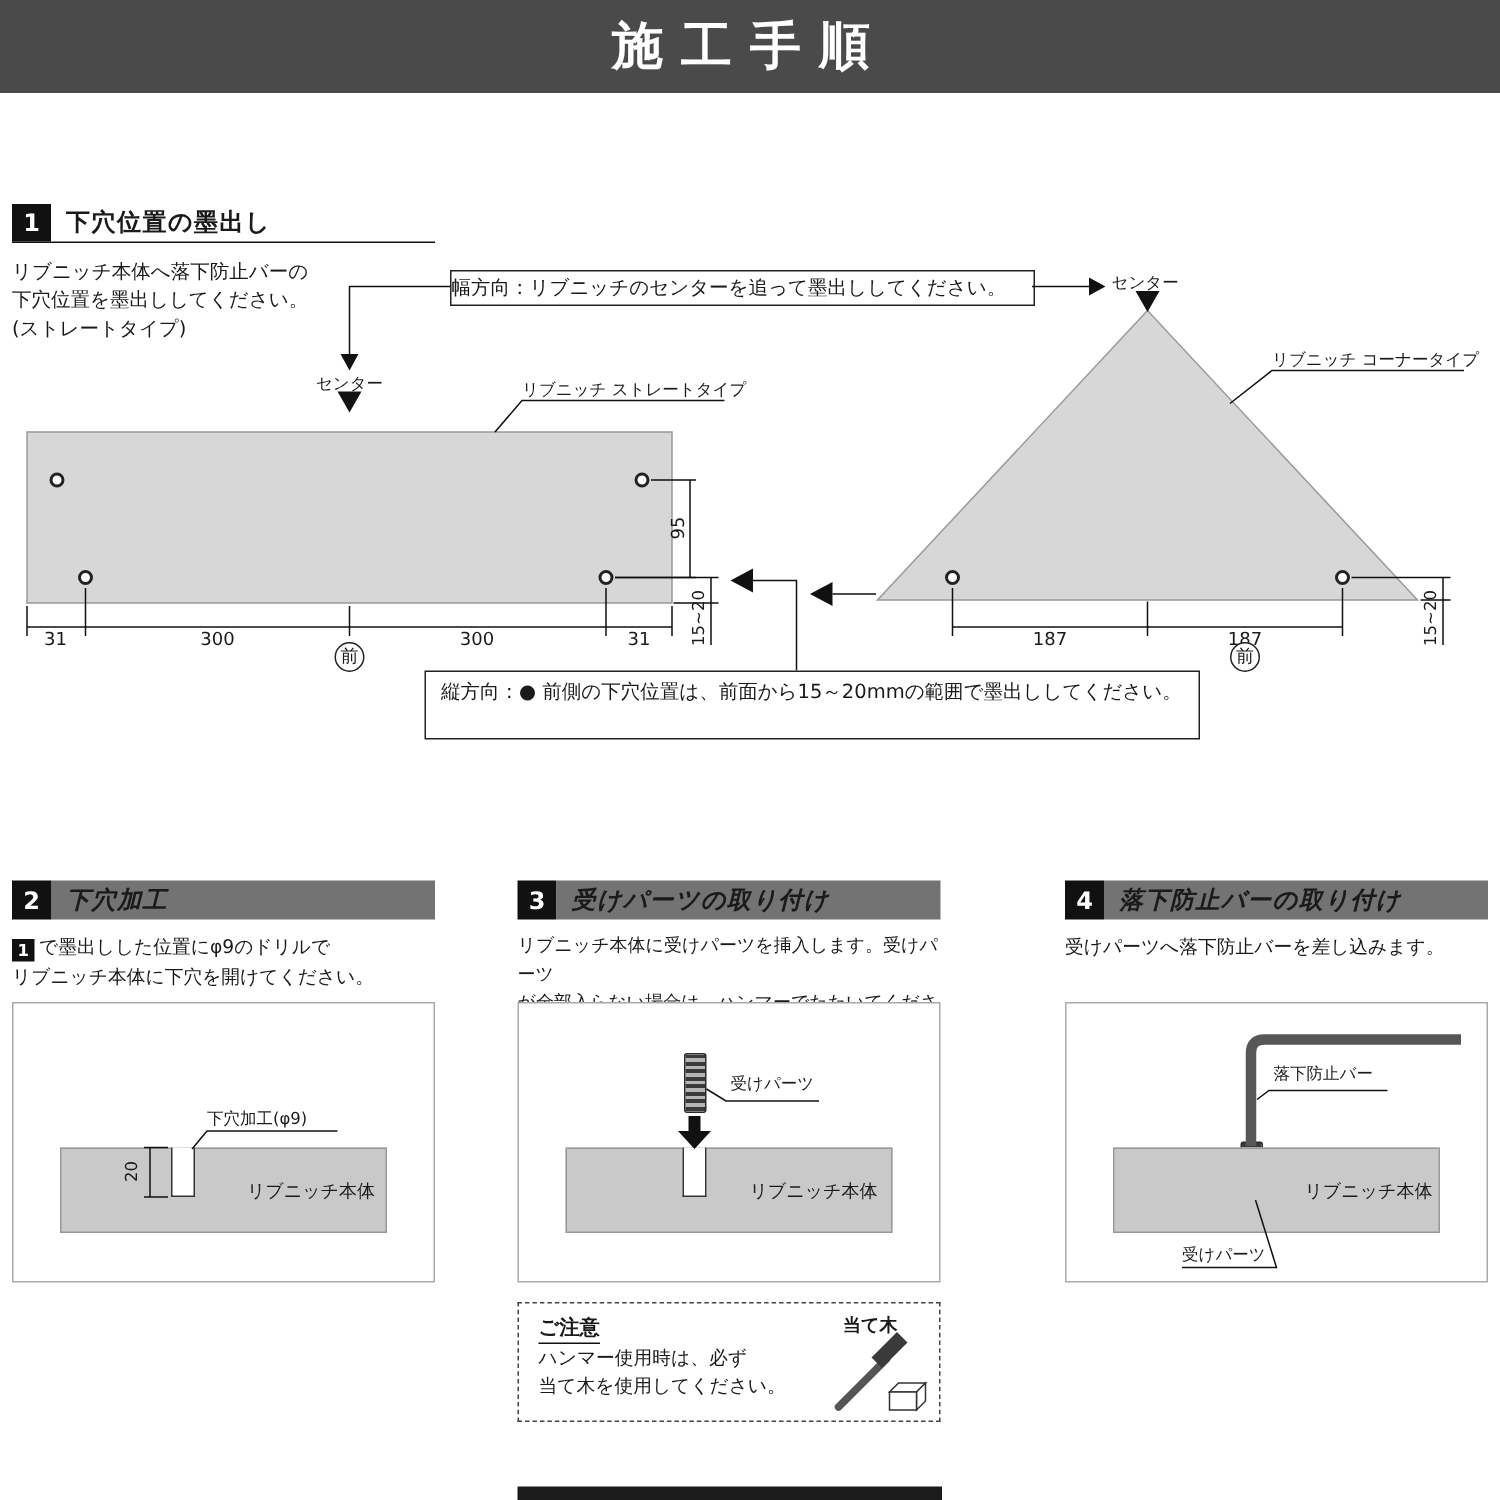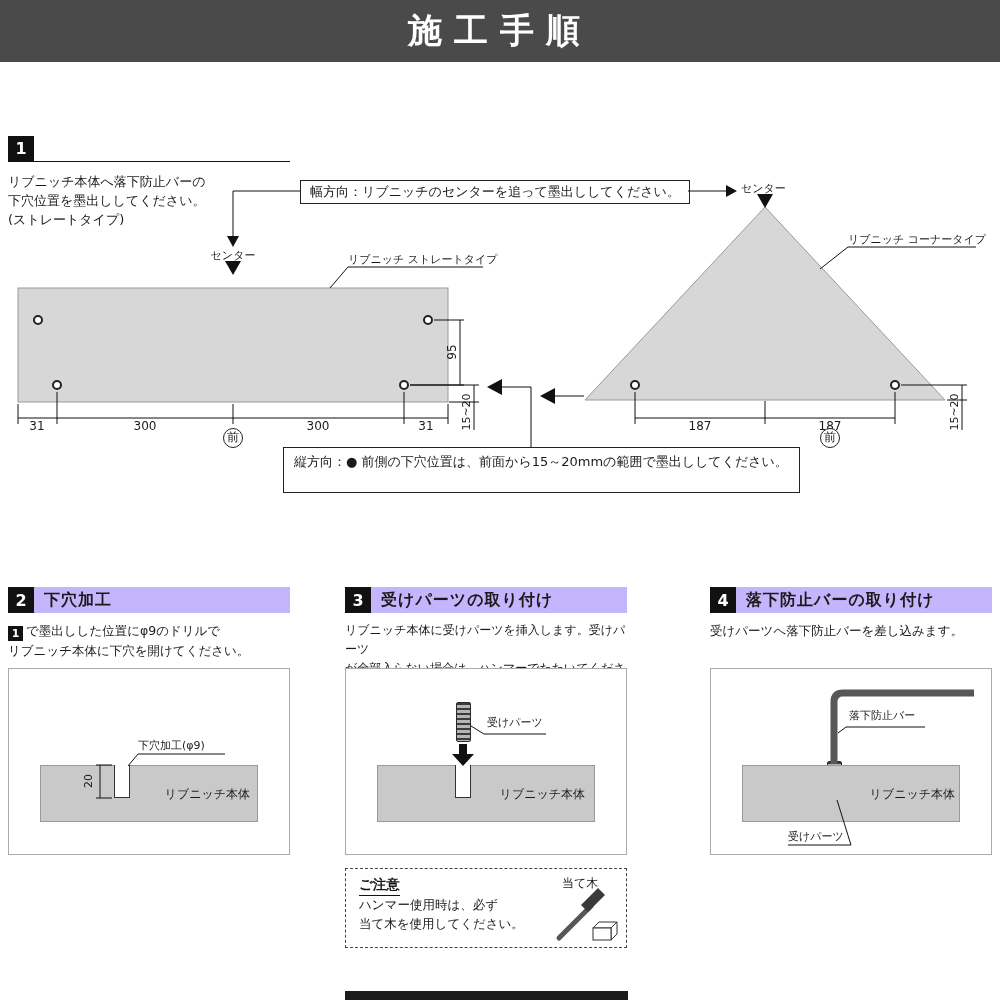--- a/index.html
+++ b/index.html
@@ -11,30 +11,30 @@
   .page-header { position:absolute; left:0; top:0; width:1000px; height:62px;
     background:#4a4a4a; color:#fff; display:flex; align-items:center; justify-content:center;
     font-size:34px; font-weight:bold; letter-spacing:12px; }
 
   .sec-head { position:absolute; height:26px; display:flex; align-items:stretch; }
   .sec-num { width:26px; background:#111; color:#fff; font-size:16px; font-weight:bold;
     display:flex; align-items:center; justify-content:center; flex:none; }
   .sec-title { flex:1; display:flex; align-items:center; padding-left:10px;
     font-size:16px; font-weight:bold; letter-spacing:1px; }
   .underlined { border-bottom:1.5px solid #111; }
-  .graybar .sec-title { background:#c4b5fd; }
+  .graybar .sec-title { background:#737373;font-style:italic; }
 
   .body-text { position:absolute; font-size:12.5px; line-height:19px; white-space:pre-line; }
   .miniref { display:inline-flex; width:15px; height:15px; background:#111; color:#fff;
     font-size:11px; font-weight:bold; align-items:center; justify-content:center;
     vertical-align:-2px; margin-right:3px; }
 
   .note-box { position:absolute; border:1px solid #222; background:#fff; font-size:13px; }
   .width-box { left:300px; top:180px; width:390px; height:24px;
-    display:flex; align-items:center; justify-content:center; }
+    display:flex; align-items:center; }
   .vert-box { left:283px; top:447px; width:517px; height:46px; display:flex; padding:5px 10px; line-height:18px; }
   .vert-notes { display:flex; flex-direction:column; }
 
   .lbl { position:absolute; font-size:11px; white-space:nowrap; }
   .ctr { transform:translateX(-50%); }
   .dimnum { position:absolute; font-size:12px; transform:translate(-50%,-50%); white-space:nowrap;margin-top:16px; }
   .rot { position:absolute; font-size:11px; transform:translate(-50%,-50%) rotate(-90deg); white-space:nowrap; }
 
   .front-circle { position:absolute; width:20px; height:20px; border:1.5px solid #222; border-radius:50%;
     background:#fff; font-size:12px; line-height:17px; text-align:center; transform:translateX(-50%); }
@@ -44,32 +44,33 @@
   .slab-label { position:absolute; font-size:12px; text-align:right; }
   .hole-notch { position:absolute; width:16px; height:33px; background:#fff;
     border:1.5px solid #333; border-top:none; }
   .screw { position:absolute; width:15px; border:1px solid #2a2a2a; border-radius:2px;
     background:repeating-linear-gradient(180deg,#3a3a3a 0 2.5px,#b5b5b5 2.5px 5px); }
 
   .notice-box { position:absolute; left:345px; top:868px; width:282px; height:80px; border:1.5px dashed #444; }
   .notice-title { position:absolute; left:13px; top:7px; font-size:13.5px; font-weight:bold;
     border-bottom:1.5px solid #111; padding-bottom:1px; }
   .notice-body { position:absolute; left:13px; top:28px; font-size:12.5px; line-height:19px; white-space:pre-line;font-family:Liberation Mono, monospace; }
-  .block-label { position:absolute; left:216px; top:6px; font-size:12px; font-weight:normal; }
+  .block-label { position:absolute; left:216px; top:6px; font-size:12px; font-weight:bold; }
 
   svg.linework { position:absolute; left:0; top:0; pointer-events:none; }
   .cutoff-bar { position:absolute; left:345px; top:991px; width:283px; height:9px; background:#1c1c1c; }
 </style>
 </head>
 <body>
 
 <div class="page-header">施工手順</div>
 
 <div class="sec-head underlined" style="left:8px;top:136px;width:282px;">
   <div class="sec-num">1</div>
+  <div class="sec-title">下穴位置の墨出し</div>
 </div>
 <div class="body-text" style="left:8px;top:172px;width:292px;font-size:13px;">リブニッチ本体へ落下防止バーの
 下穴位置を墨出ししてください。
 (ストレートタイプ)</div>
 
 <div class="note-box width-box">
   <span>幅方向：リブニッチのセンターを追って墨出ししてください。</span>
 </div>
 
 <div class="note-box vert-box">

